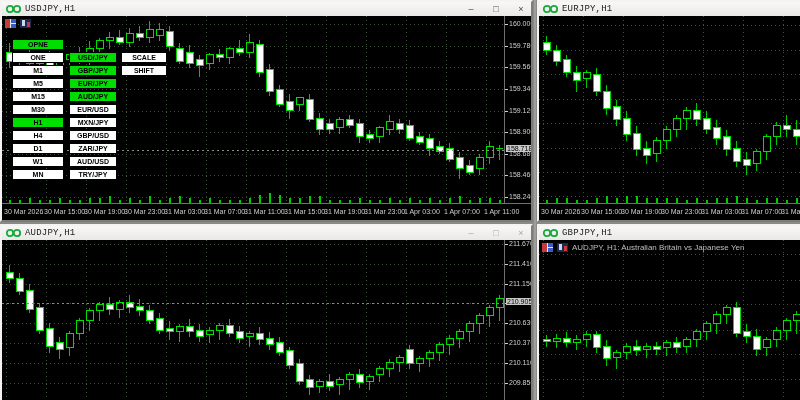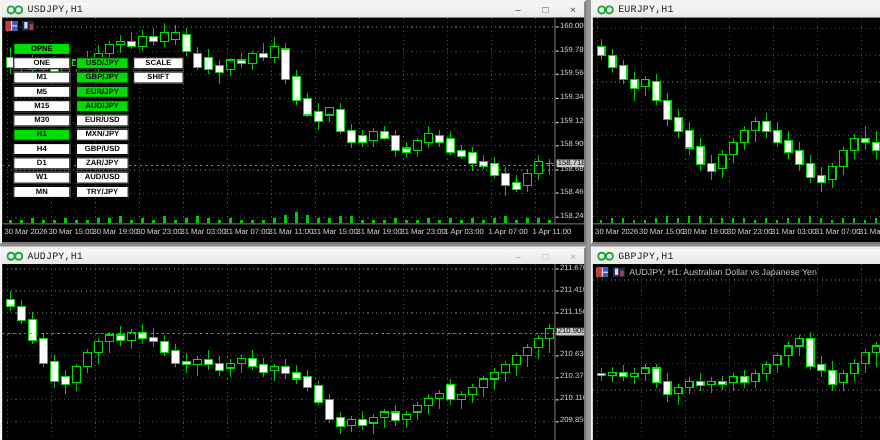--- a/index.html
+++ b/index.html
@@ -681,18 +681,18 @@
           <rect x="0" y="0" width="11" height="9" fill="#e8e8e8"></rect>
             <rect x="0" y="0" width="5" height="9" fill="#c43b3b"></rect>
             <rect x="6" y="0" width="5" height="4" fill="#3b5bc4"></rect>
             <rect x="6" y="5" width="5" height="4" fill="#3b5bc4"></rect>
         </svg>
         <svg width="11" height="9" viewBox="0 0 11 9">
           <rect x="0" y="0" width="11" height="9" fill="#1b2a55"></rect>
             <rect x="2" y="1" width="3" height="6" fill="#cfd6ee"></rect>
             <rect x="7" y="3" width="3" height="5" fill="#c43b3b"></rect>
         </svg>
-        <span>AUDJPY, H1: Australian Dollar vs Japanese Yen</span>
+        <span>AUDJPY, H1: Australian Britain vs Japanese Yen</span>
       </div>
     </div>
   </div>
 
 </div>
 
 </body></html>

